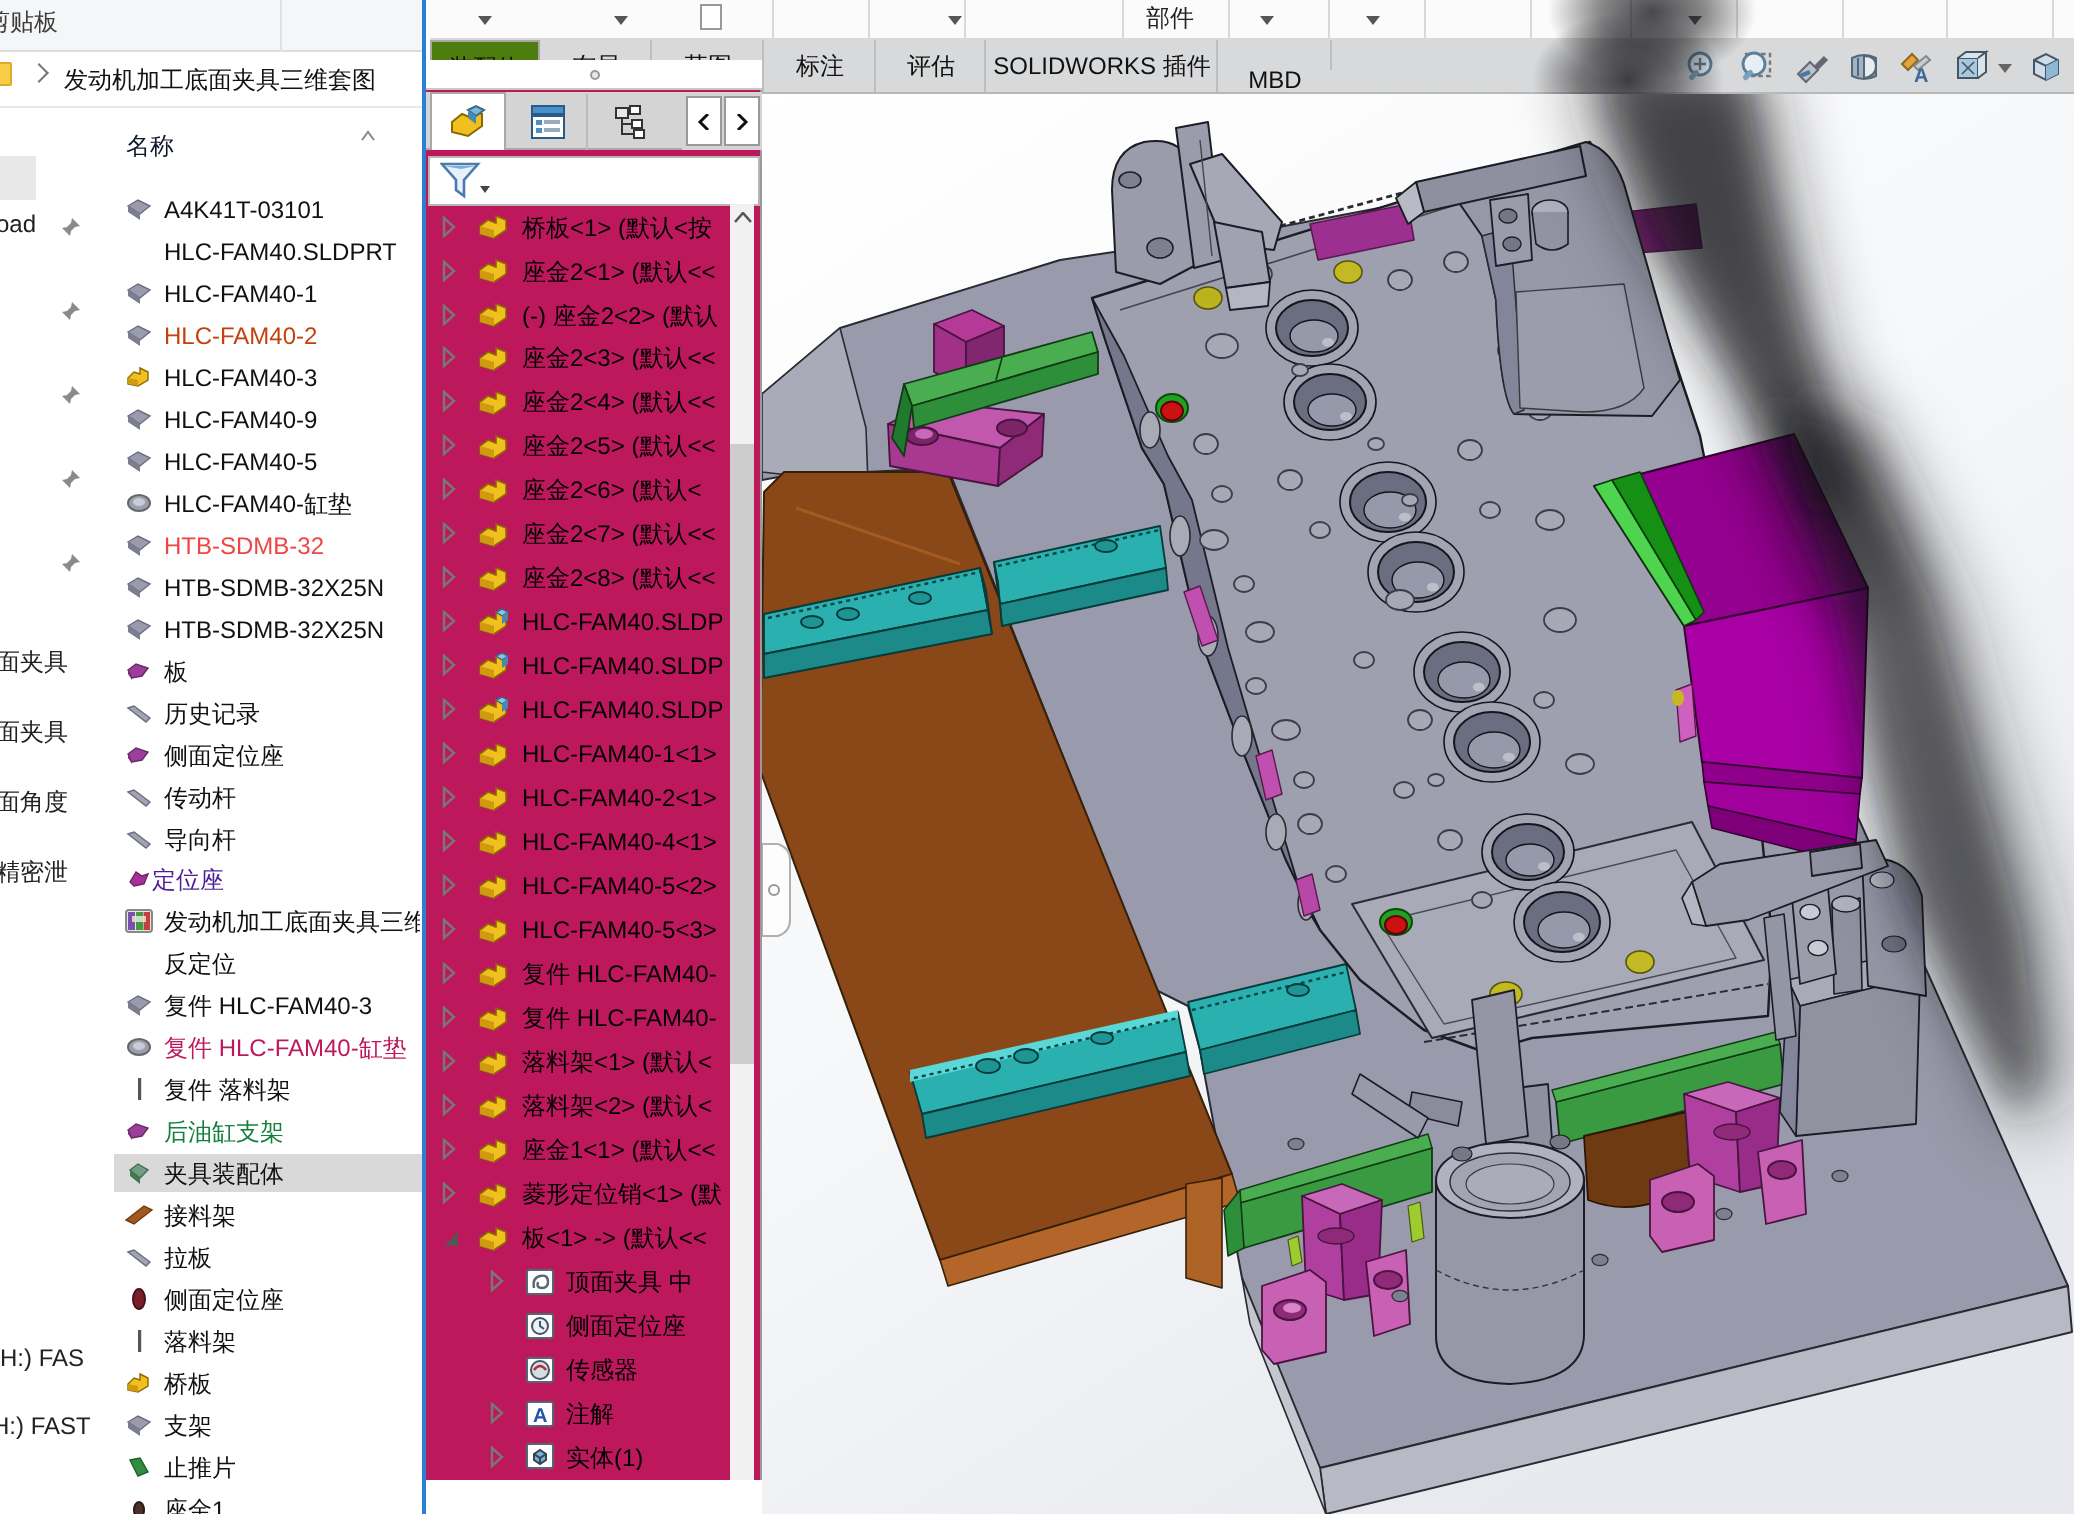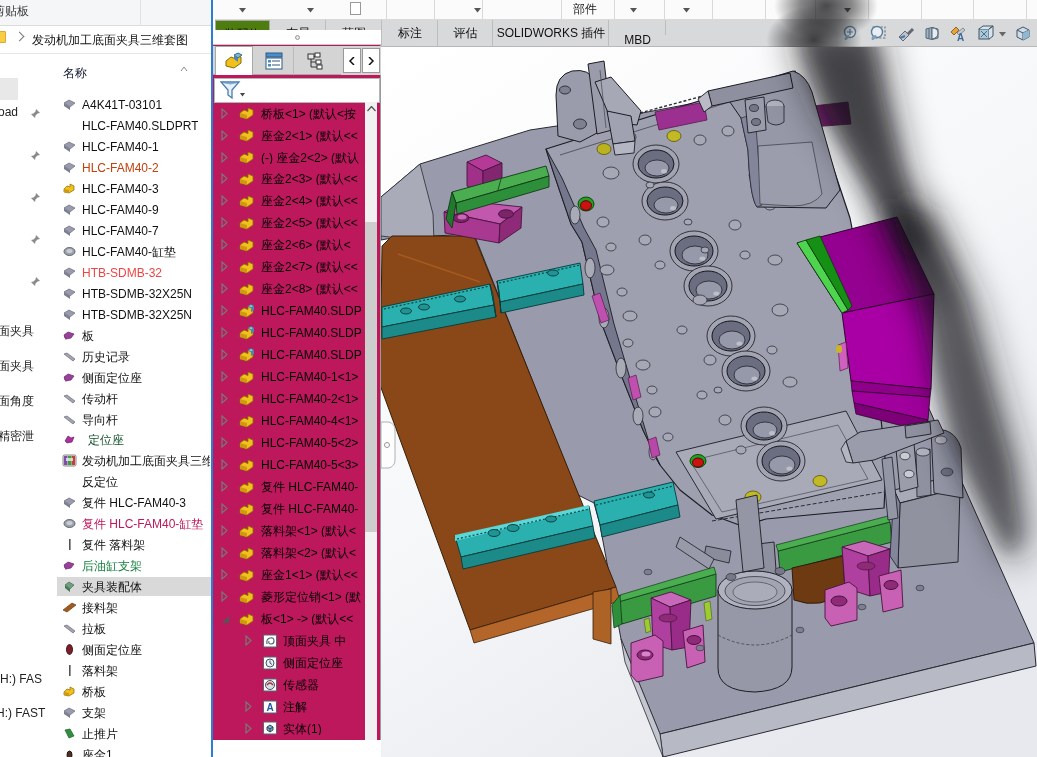--- a/index.html
+++ b/index.html
@@ -66,21 +66,21 @@
       <div class="abs t12" style="left:82px;top:183.2px;color:#111;white-space:nowrap;max-width:128px;overflow:hidden">HLC-FAM40-3</div>
       <div class="abs" style="left:62px;top:202.1px;width:15px;height:15px"><svg width="15" height="15" viewBox="0 0 15 15">
           <path d="M2 6 L7 3 L13 6 L8 10 Z" fill="#9a9cae" stroke="#6a6c7e" stroke-width="0.7"></path>
           <path d="M2 6 L8 10 L8 13 L2 9 Z" fill="#7c7e90"></path>
         </svg></div>
       <div class="abs t12" style="left:82px;top:204.1px;color:#111;white-space:nowrap;max-width:128px;overflow:hidden">HLC-FAM40-9</div>
       <div class="abs" style="left:62px;top:223.0px;width:15px;height:15px"><svg width="15" height="15" viewBox="0 0 15 15">
           <path d="M2 6 L7 3 L13 6 L8 10 Z" fill="#9a9cae" stroke="#6a6c7e" stroke-width="0.7"></path>
           <path d="M2 6 L8 10 L8 13 L2 9 Z" fill="#7c7e90"></path>
         </svg></div>
-      <div class="abs t12" style="left:82px;top:225.0px;color:#111;white-space:nowrap;max-width:128px;overflow:hidden">HLC-FAM40-7</div>
+      <div class="abs t12" style="left:82px;top:225.0px;color:#111;white-space:nowrap;max-width:128px;overflow:hidden">HLC-FAM40-5</div>
       <div class="abs" style="left:62px;top:244.0px;width:15px;height:15px"><svg width="15" height="15" viewBox="0 0 15 15">
           <ellipse cx="7.5" cy="7.5" rx="5.5" ry="4" fill="#9aA0ac" stroke="#666"></ellipse>
           <ellipse cx="7.5" cy="7" rx="3" ry="2" fill="#c8ccd4"></ellipse>
         </svg></div>
       <div class="abs t12" style="left:82px;top:246.0px;color:#111;white-space:nowrap;max-width:128px;overflow:hidden">HLC-FAM40-缸垫</div>
       <div class="abs" style="left:62px;top:264.9px;width:15px;height:15px"><svg width="15" height="15" viewBox="0 0 15 15">
           <path d="M2 6 L7 3 L13 6 L8 10 Z" fill="#9a9cae" stroke="#6a6c7e" stroke-width="0.7"></path>
           <path d="M2 6 L8 10 L8 13 L2 9 Z" fill="#7c7e90"></path>
         </svg></div>
       <div class="abs t12" style="left:82px;top:266.9px;color:#ef4444;white-space:nowrap;max-width:128px;overflow:hidden">HTB-SDMB-32</div>
@@ -112,21 +112,21 @@
           <path d="M2 5 L5 4 L13 10 L11 12 Z" fill="#a2a4b2" stroke="#6b6d7c" stroke-width="0.7"></path>
         </svg></div>
       <div class="abs t12" style="left:82px;top:392.6px;color:#111;white-space:nowrap;max-width:128px;overflow:hidden">传动杆</div>
       <div class="abs" style="left:62px;top:411.5px;width:15px;height:15px"><svg width="15" height="15" viewBox="0 0 15 15">
           <path d="M2 5 L5 4 L13 10 L11 12 Z" fill="#a2a4b2" stroke="#6b6d7c" stroke-width="0.7"></path>
         </svg></div>
       <div class="abs t12" style="left:82px;top:413.5px;color:#111;white-space:nowrap;max-width:128px;overflow:hidden">导向杆</div>
       <div class="abs" style="left:62px;top:432.4px;width:15px;height:15px"><svg width="15" height="15" viewBox="0 0 15 15">
           <path d="M3 9 L6 4 L9 6 L12 5 L10 10 L5 11 Z" fill="#a8309a" stroke="#701f66" stroke-width="0.7"></path>
         </svg></div>
-      <div class="abs t12" style="left:88px;top:434.4px;color:#14532d;white-space:nowrap;max-width:128px;overflow:hidden">定位座</div>
+      <div class="abs t12" style="left:76px;top:434.4px;color:#4c1d95;white-space:nowrap;max-width:128px;overflow:hidden">定位座</div>
       <div class="abs" style="left:62px;top:453.4px;width:15px;height:15px"><svg width="15" height="15" viewBox="0 0 15 15">
           <rect x="1" y="2" width="13" height="11" rx="1.5" fill="#e8e4da" stroke="#888"></rect>
           <rect x="2" y="3" width="3.5" height="9" fill="#7a4fae"></rect>
           <rect x="6" y="3" width="3.5" height="9" fill="#3f9e3f"></rect>
           <rect x="9.8" y="3" width="3.2" height="9" fill="#c43f3f"></rect>
           <rect x="4" y="5" width="7" height="3" fill="#e8e4da" opacity="0.85"></rect>
         </svg></div>
       <div class="abs t12" style="left:82px;top:455.4px;color:#111;white-space:nowrap;max-width:128px;overflow:hidden">发动机加工底面夹具三维</div>
       <div class="abs t12" style="left:82px;top:476.3px;color:#111;white-space:nowrap;max-width:128px;overflow:hidden">反定位</div>
       <div class="abs" style="left:62px;top:495.3px;width:15px;height:15px"><svg width="15" height="15" viewBox="0 0 15 15">

